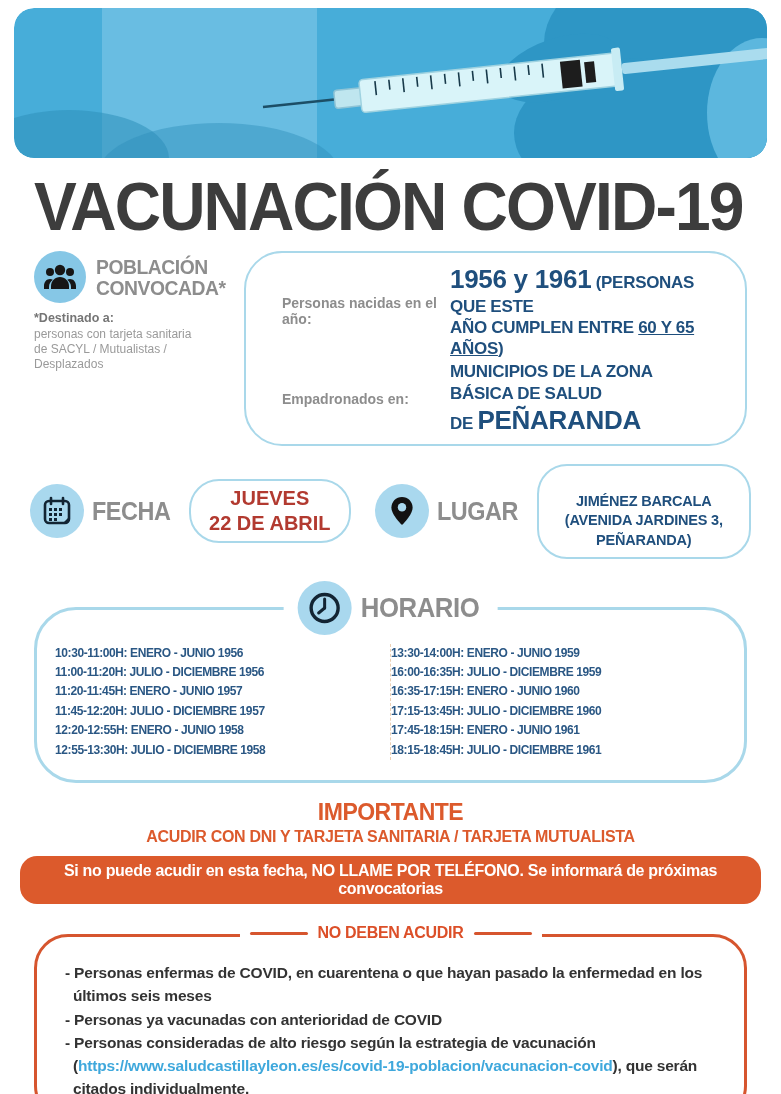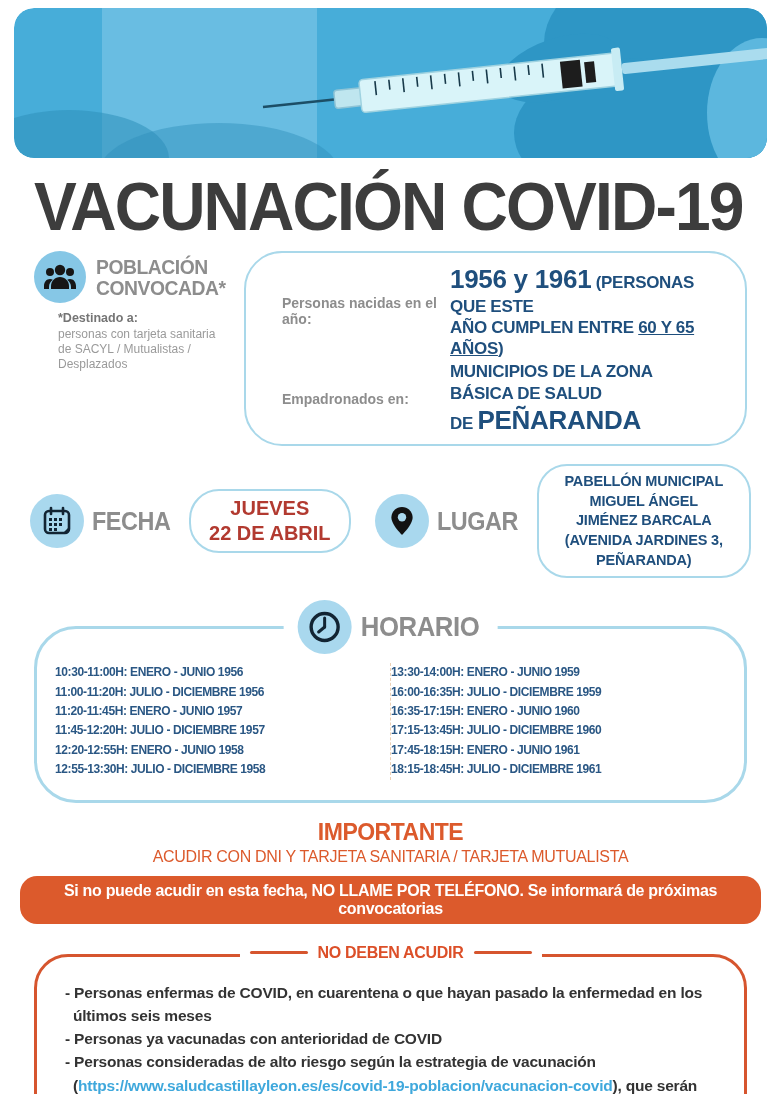--- a/index.html
+++ b/index.html
@@ -19,21 +19,21 @@
   }
 
   
   .pob-row { display:flex; margin:10px 34px 0; gap:14px; }
   .pob-left { width:196px; flex:none; }
   .pob-head { display:flex; align-items:center; gap:10px; }
   .circle { border-radius:50%; display:flex; align-items:center; justify-content:center; flex:none; }
   .c-pob { width:52px; height:52px; background:#86c7e6; }
   .c-std { width:54px; height:54px; background:#a9d8ee; }
   .pob-title { font-size:21px; font-weight:bold; color:#8d8d8d; line-height:1.02; letter-spacing:-.5px; transform:scaleX(.92); transform-origin:left center; }
-  .pob-note { margin-top:8px; font-size:12px; color:#9a9a9a; line-height:1.25;margin-left:24px; }
+  .pob-note { margin-top:8px; font-size:12px; color:#9a9a9a; line-height:1.25; }
   .note-title { font-weight:bold; color:#757575; font-size:12.5px; }
 
   .bubble { border:2.5px solid #a9d8ea; border-radius:38px; background:#fff; }
   .pob-bubble { flex:1; padding:10px 36px 8px; }
   .brow { display:flex; align-items:center; }
   .brow + .brow { margin-top:2px; }
   .blabel { width:168px; flex:none; font-size:14px; font-weight:bold; color:#8d8d8d; line-height:1.15; }
   .bval { flex:1; color:#1f4f7d; font-weight:bold; line-height:1.25; letter-spacing:-.3px; }
   .bval .big { font-size:26px; }
   .bval .small { font-size:17px; }
@@ -48,21 +48,21 @@
   
   .horario-box { position:relative; margin:48px 34px 0; border:3px solid #a9d8ea; border-radius:42px; padding:34px 18px 20px; }
   .box-title { position:absolute; top:-29px; left:50%; transform:translateX(-50%); background:#fff; padding:0 14px; display:flex; align-items:center; gap:4px; }
   .htitle { font-size:28px; font-weight:bold; color:#8d8d8d; letter-spacing:-.5px; transform:scaleX(.92); }
   .sched { display:flex; }
   .sched-col { flex:1; font-size:12px; font-weight:bold; color:#2a5784; line-height:1.62; letter-spacing:-.4px; }
   .sched-col.right { border-left:1px dashed #ecd0b4; }
 
   
   .imp-title { margin-top:16px; text-align:center; font-size:23px; font-weight:bold; color:#dc5a2c; letter-spacing:-.5px; }
-  .imp-sub { margin-top:2px; text-align:center; font-size:16px; font-weight:normal; color:#dc5a2c; letter-spacing:-.3px; }
+  .imp-sub { margin-top:2px; text-align:center; font-size:16px; font-weight:bold; color:#dc5a2c; letter-spacing:-.3px; }
   .imp-banner { margin:10px 20px 0; background:#dc5a2c; border-radius:17px; color:#fff; text-align:center; font-size:16px; font-weight:bold; padding:6px 10px; letter-spacing:-.3px; }
 
   
   .na-box { position:relative; margin:30px 34px 0; border:3px solid #d6552e; border-radius:34px; padding:24px 24px 16px; }
   .na-title-wrap { position:absolute; top:-13px; left:50%; transform:translateX(-50%); background:#fff; padding:0 10px; display:flex; align-items:center; gap:10px; white-space:nowrap; }
   .na-dash { width:58px; height:3px; background:#d6552e; border-radius:2px; }
   .na-title { font-size:16px; font-weight:bold; color:#dc4f28; letter-spacing:-.3px; }
   .na-item { font-size:15.5px; font-weight:bold; color:#333; line-height:1.5; padding-left:12px; text-indent:-8px; letter-spacing:-.2px; }
   .link { color:#3fa8dc; }
 </style>
@@ -187,21 +187,21 @@
       <span>22 DE ABRIL</span>
     </span>
     <span class="circle c-std" style="margin-left:16px;">
       <svg width="26" height="30" viewBox="0 0 26 30">
         <path d="M13 1C7 1 2.4 5.7 2.4 11.6 2.4 19 13 29 13 29s10.6-10 10.6-17.4C23.6 5.7 19 1 13 1z" fill="#121212"></path>
         <circle cx="13" cy="11.3" r="4.2" fill="#a9d8ee"></circle>
       </svg>
     </span>
     <span class="fl-label">LUGAR</span>
     <span class="bubble lugar-bubble">
-      <span>PABELLÓN MUNICIPAL MIGUEL ÁNGEL</span><br>
+      <br>
       <span>JIMÉNEZ BARCALA</span><br>
       <span>(AVENIDA JARDINES 3, PEÑARANDA)</span>
     </span>
   </div>
 
   <div class="horario-box">
     <div class="box-title">
       <span class="circle c-std">
         <svg width="34" height="34" viewBox="0 0 34 34">
           <circle cx="17" cy="17" r="13.5" fill="none" stroke="#122433" stroke-width="3.4"></circle>

